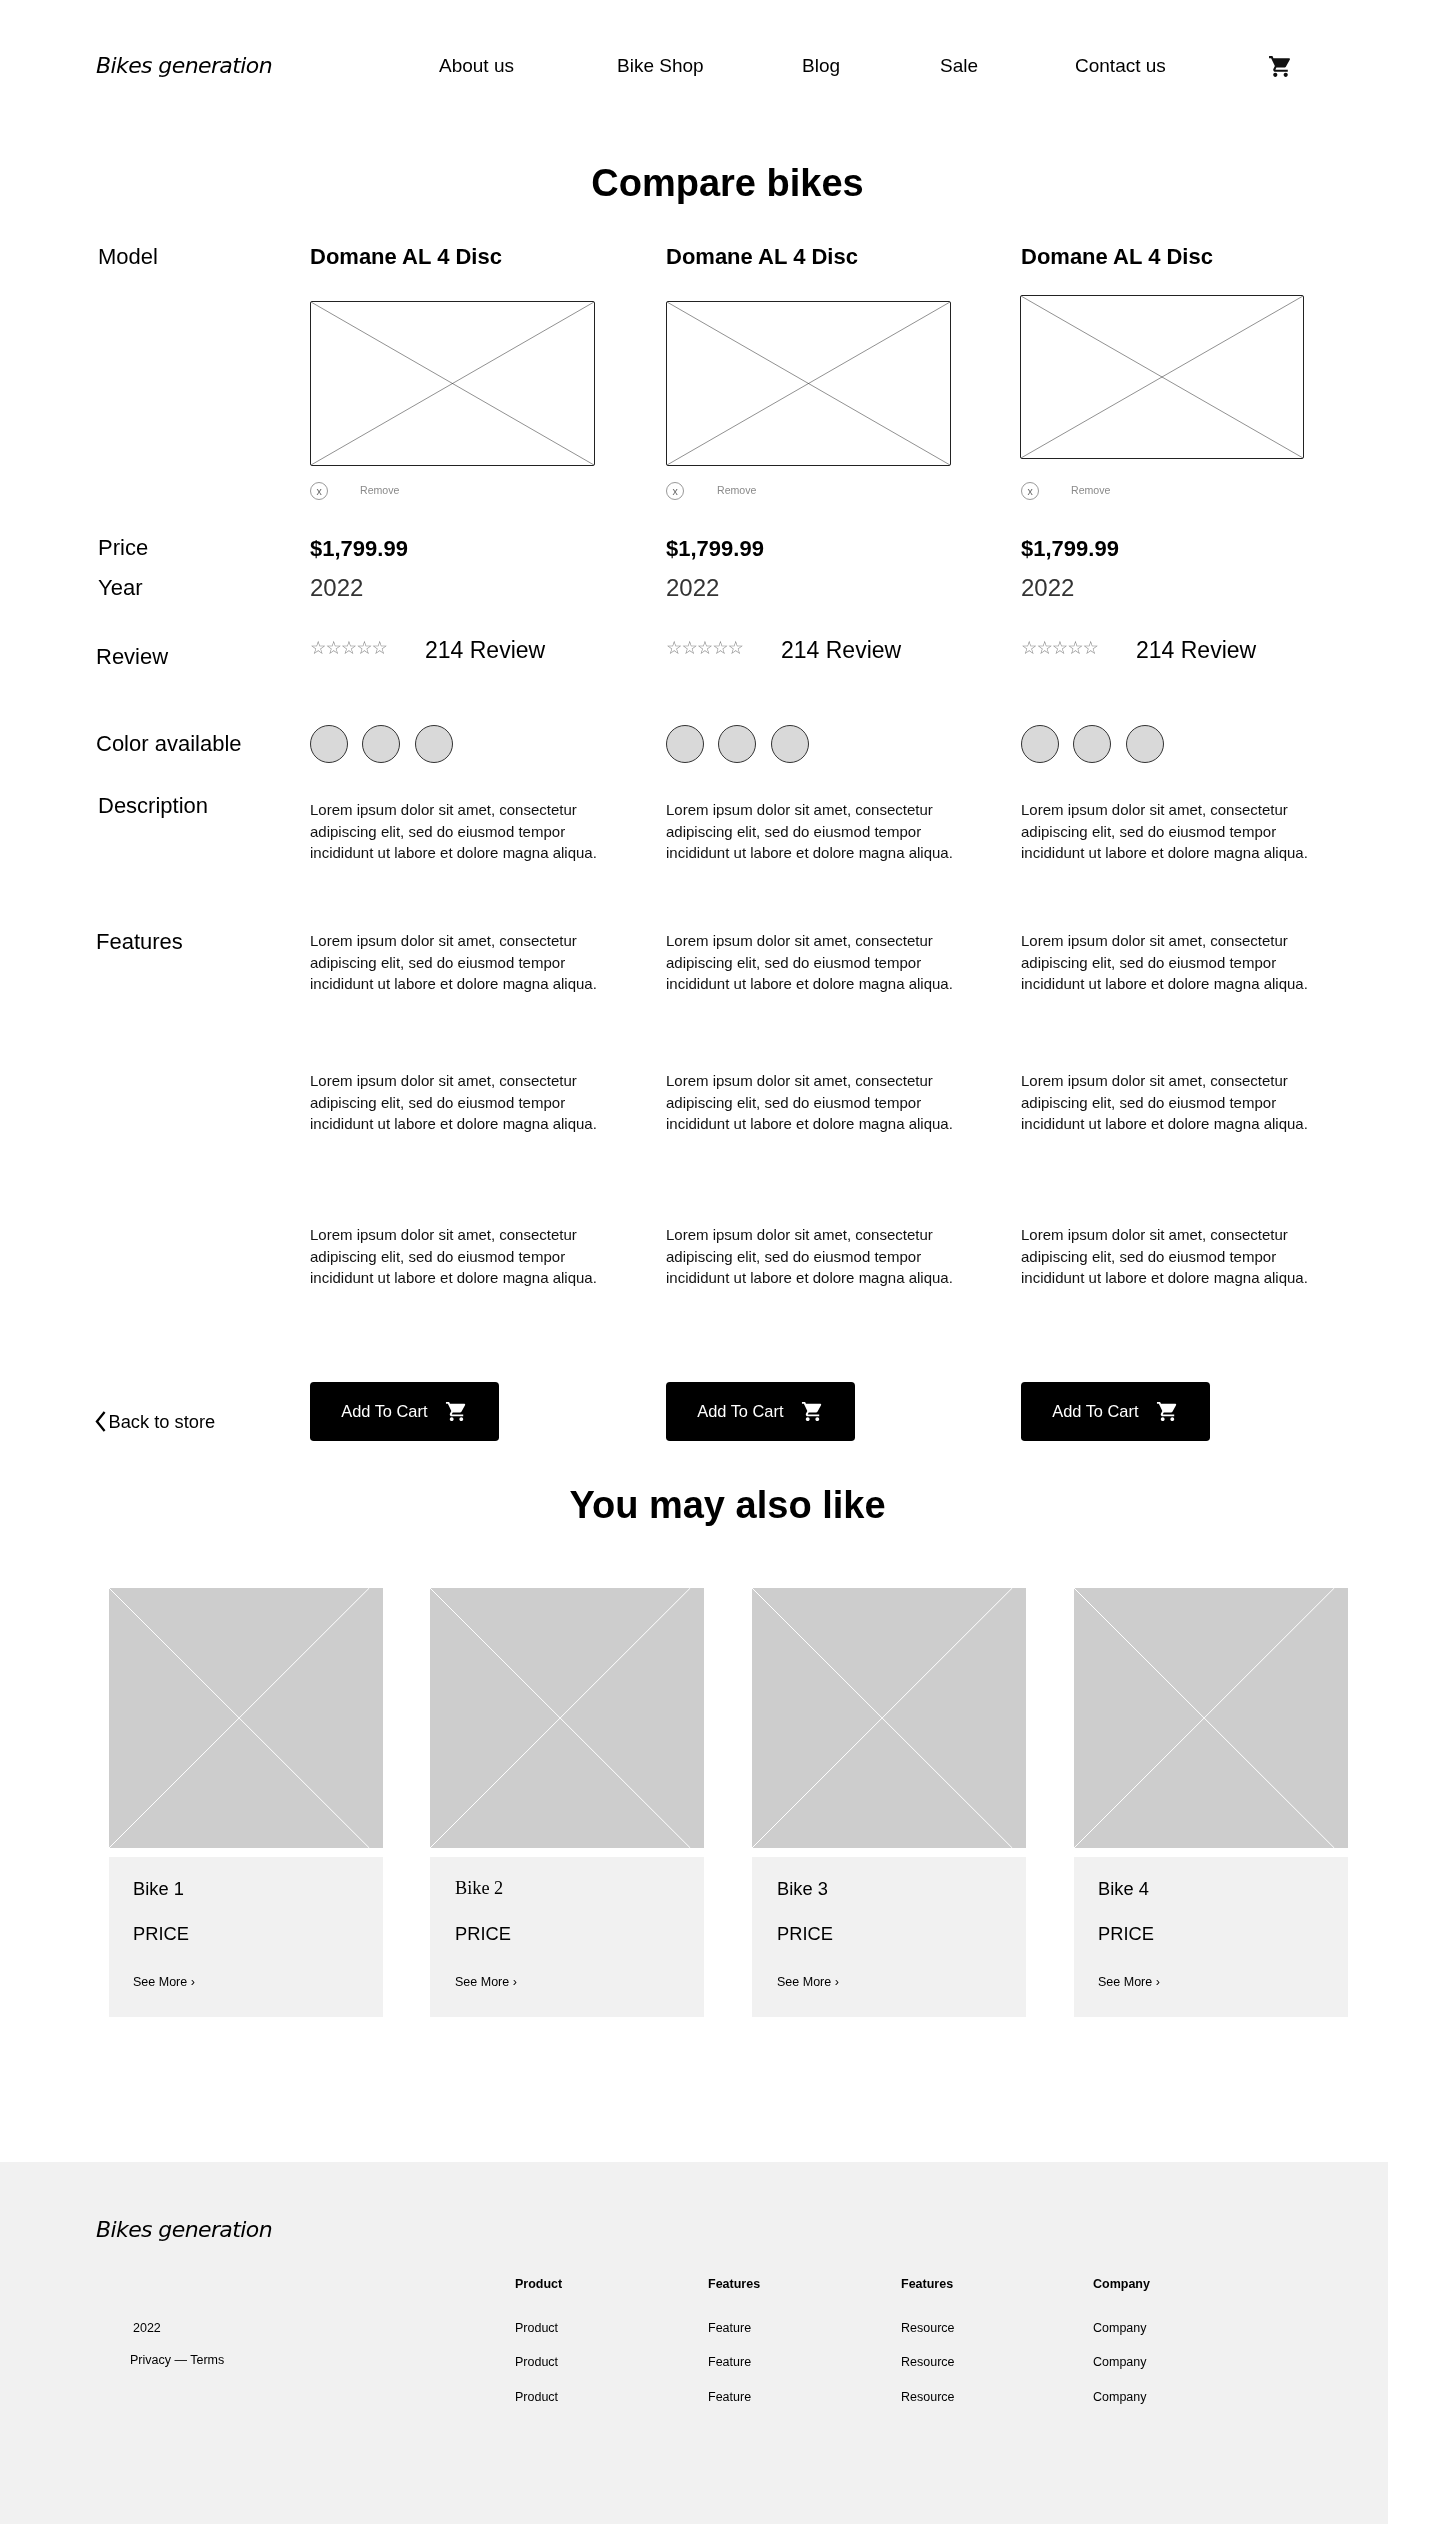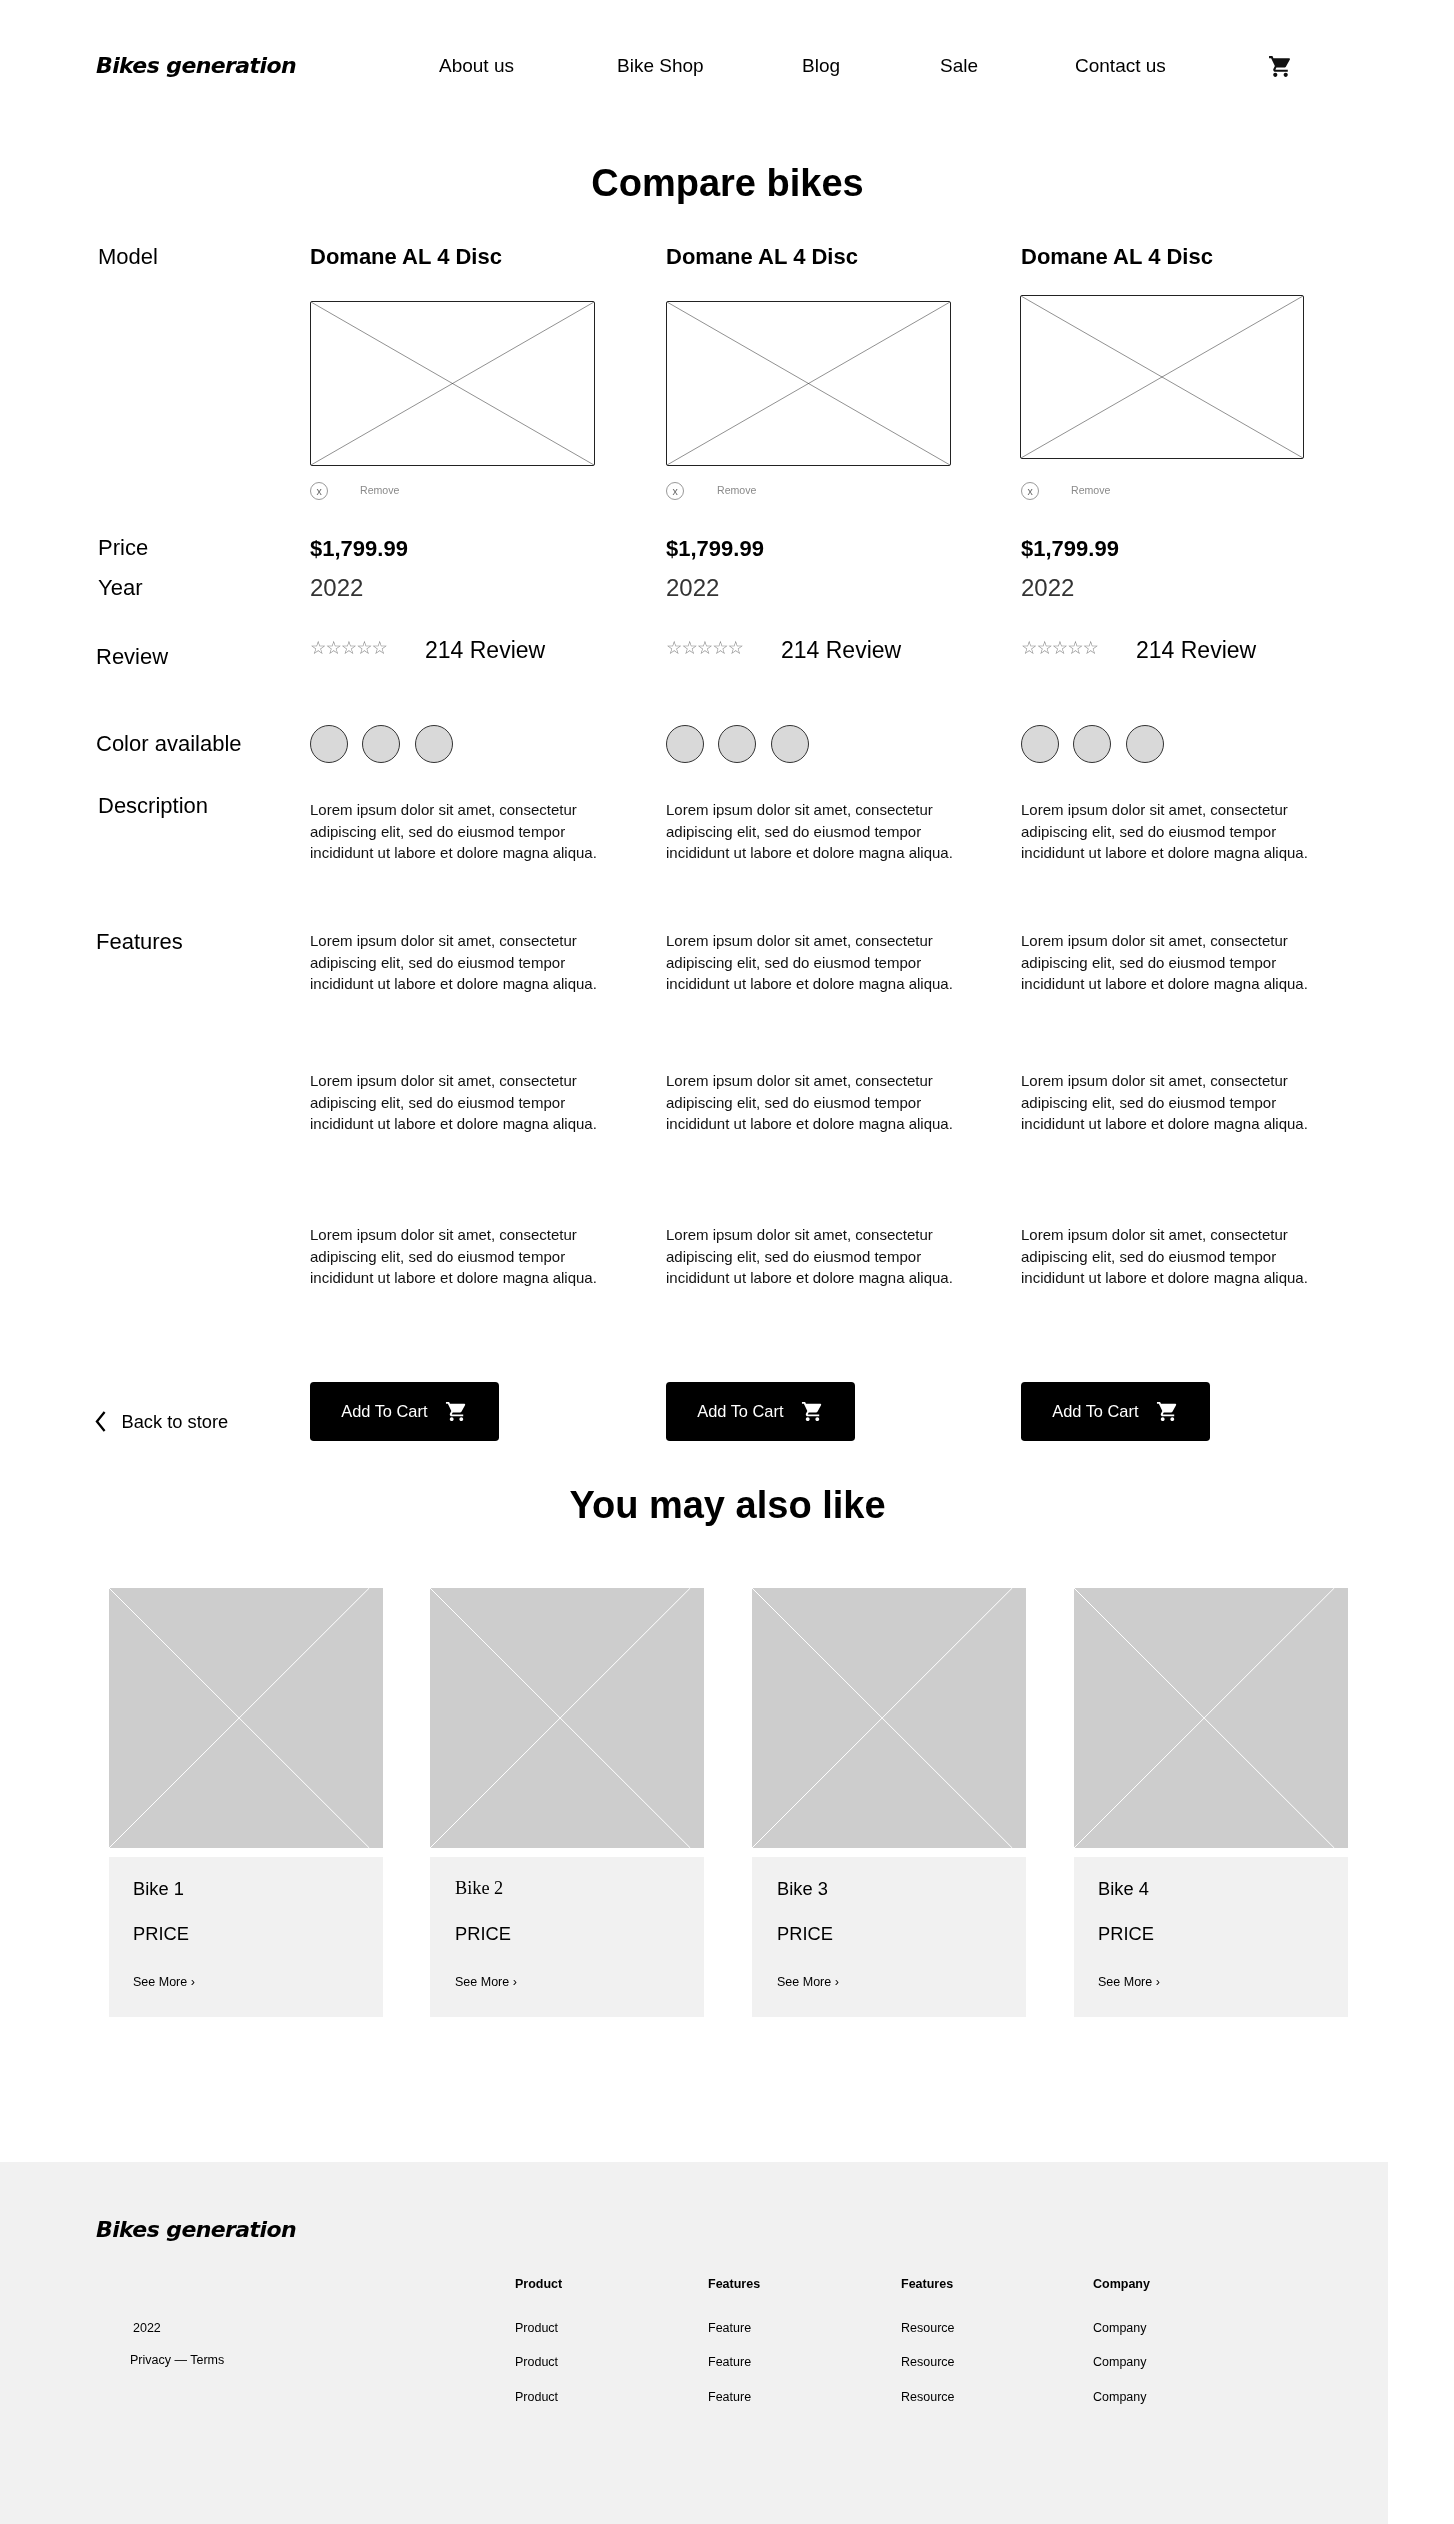--- a/index.html
+++ b/index.html
@@ -1,41 +1,41 @@
 <!DOCTYPE html>
 <html><head>
 <meta charset="utf-8">
 <style>
   * { box-sizing: border-box; margin: 0; padding: 0; }
   html, body { width: 1455px; height: 2525px; background: #ffffff; overflow: hidden; }
   body { position: relative; font-family: "Liberation Sans", sans-serif; color: #000; }
   .abs { position: absolute; }
 
   
-  .logo { font-family: "DejaVu Sans", sans-serif; font-weight: bold; font-style: italic; font-size: 22px; letter-spacing: -0.6px; white-space: nowrap; }
+  .logo { font-family: "DejaVu Sans", sans-serif; font-weight: normal; font-style: italic; font-size: 22px; letter-spacing: -0.6px; white-space: nowrap; }
   .nav-item { font-size: 19px; white-space: nowrap; cursor: pointer; }
   .cart-icon svg { display: block; }
 
   
   .h1 { font-weight: bold; font-size: 38px; text-align: center; width: 100%; left: 0; }
   .row-label { font-size: 22px; white-space: nowrap; }
   .model-name { font-weight: bold; font-size: 22px; white-space: nowrap; }
   .ph-img { border: 1.9px solid #222; border-radius: 1.9px; background: #fff; }
   .ph-img svg { width: 100%; height: 100%; display: block; }
   .remove-x { width: 18.3px; height: 18.3px; border: 1px solid #999; border-radius: 50%; font-size: 10.6px; color: #666; display: flex; align-items: center; justify-content: center; cursor: pointer; }
   .remove-label { font-size: 10.6px; color: #8a8a8a; cursor: pointer; }
   .price { font-weight: bold; font-size: 22px; }
   .year { font-size: 24px; color: #333; font-weight: 300; }
   .stars { font-size: 18.3px; color: #888; letter-spacing: -1px; }
   .reviews { font-size: 23px; }
   .swatch { width: 38px; height: 38px; border-radius: 50%; background: #d9d9d9; border: 1.4px solid #333; cursor: pointer; }
   .para { font-size: 15px; line-height: 21.6px; width: 289px; color: #111; }
 
   .btn-cart { background: #000; color: #fff; border-radius: 3.8px; font-size: 16.4px; display: flex; align-items: center; justify-content: center; gap: 17.3px; cursor: pointer; }
-  .back-link { font-size: 18.3px; display: flex; align-items: center; gap: 14px; cursor: pointer; }
+  .back-link { font-size: 18.3px; display: flex; align-items: center; gap: 1px; cursor: pointer; }
 
   
   .rec-img { background: #cdcdcd; }
   .rec-img svg { width: 100%; height: 100%; display: block; }
   .rec-body { background: #f1f1f1; }
   .rec-name { font-size: 18.3px; }
   .rec-price { font-size: 18.3px; }
   .rec-more { font-size: 12.5px; cursor: pointer; }
 
   

